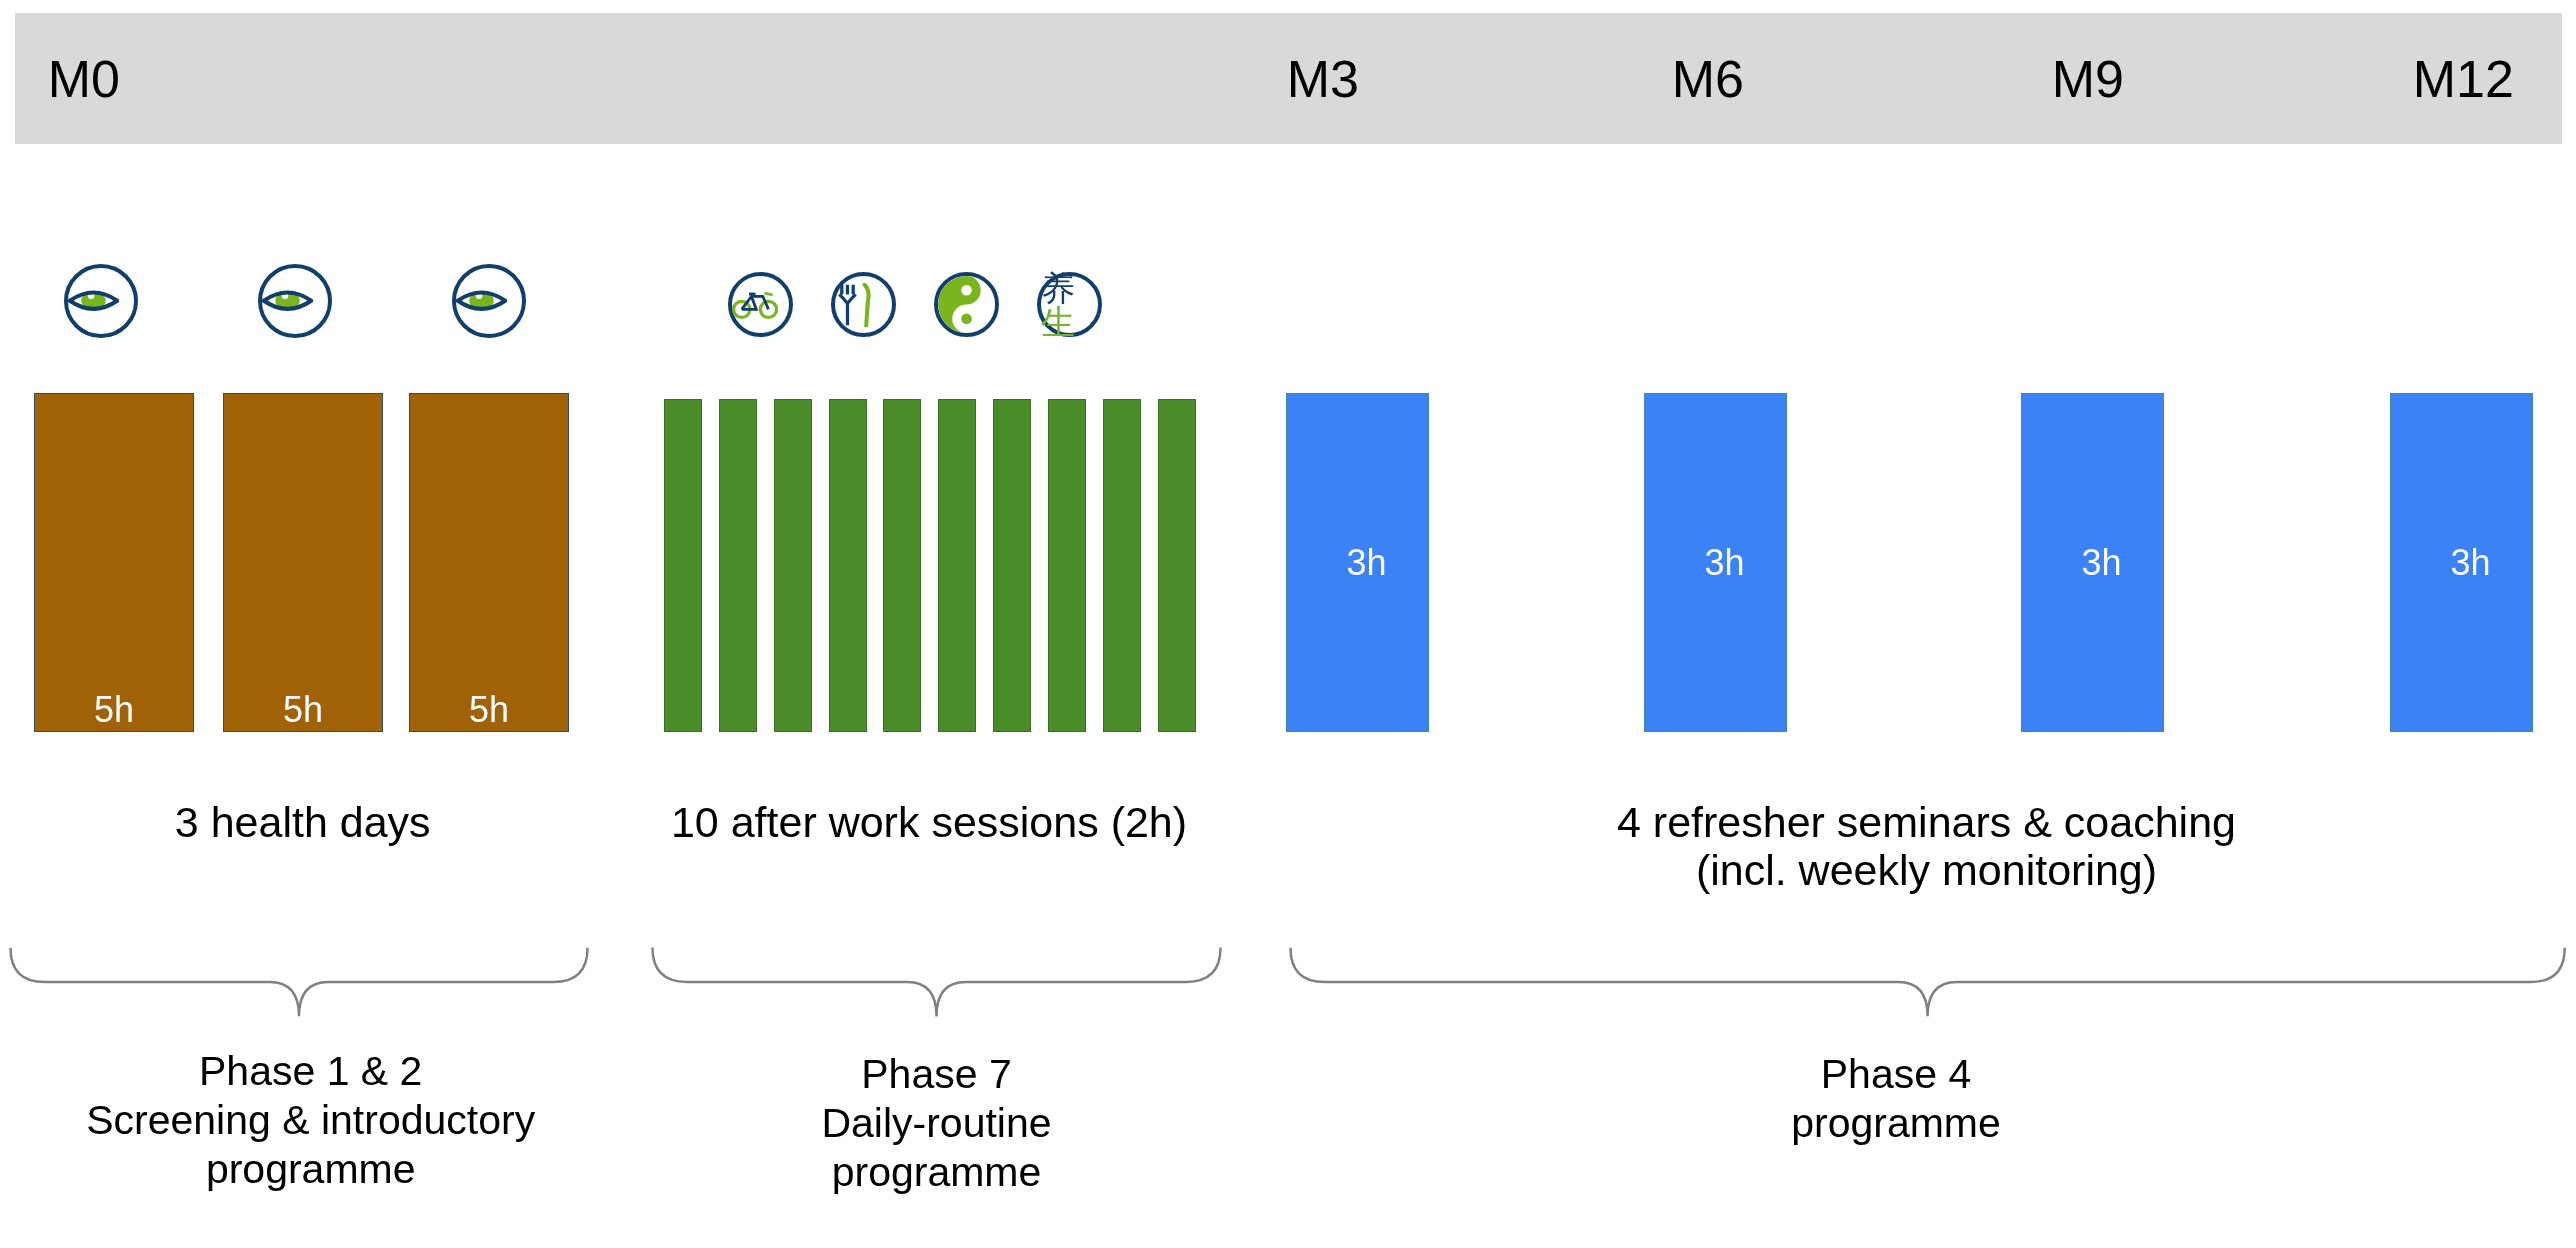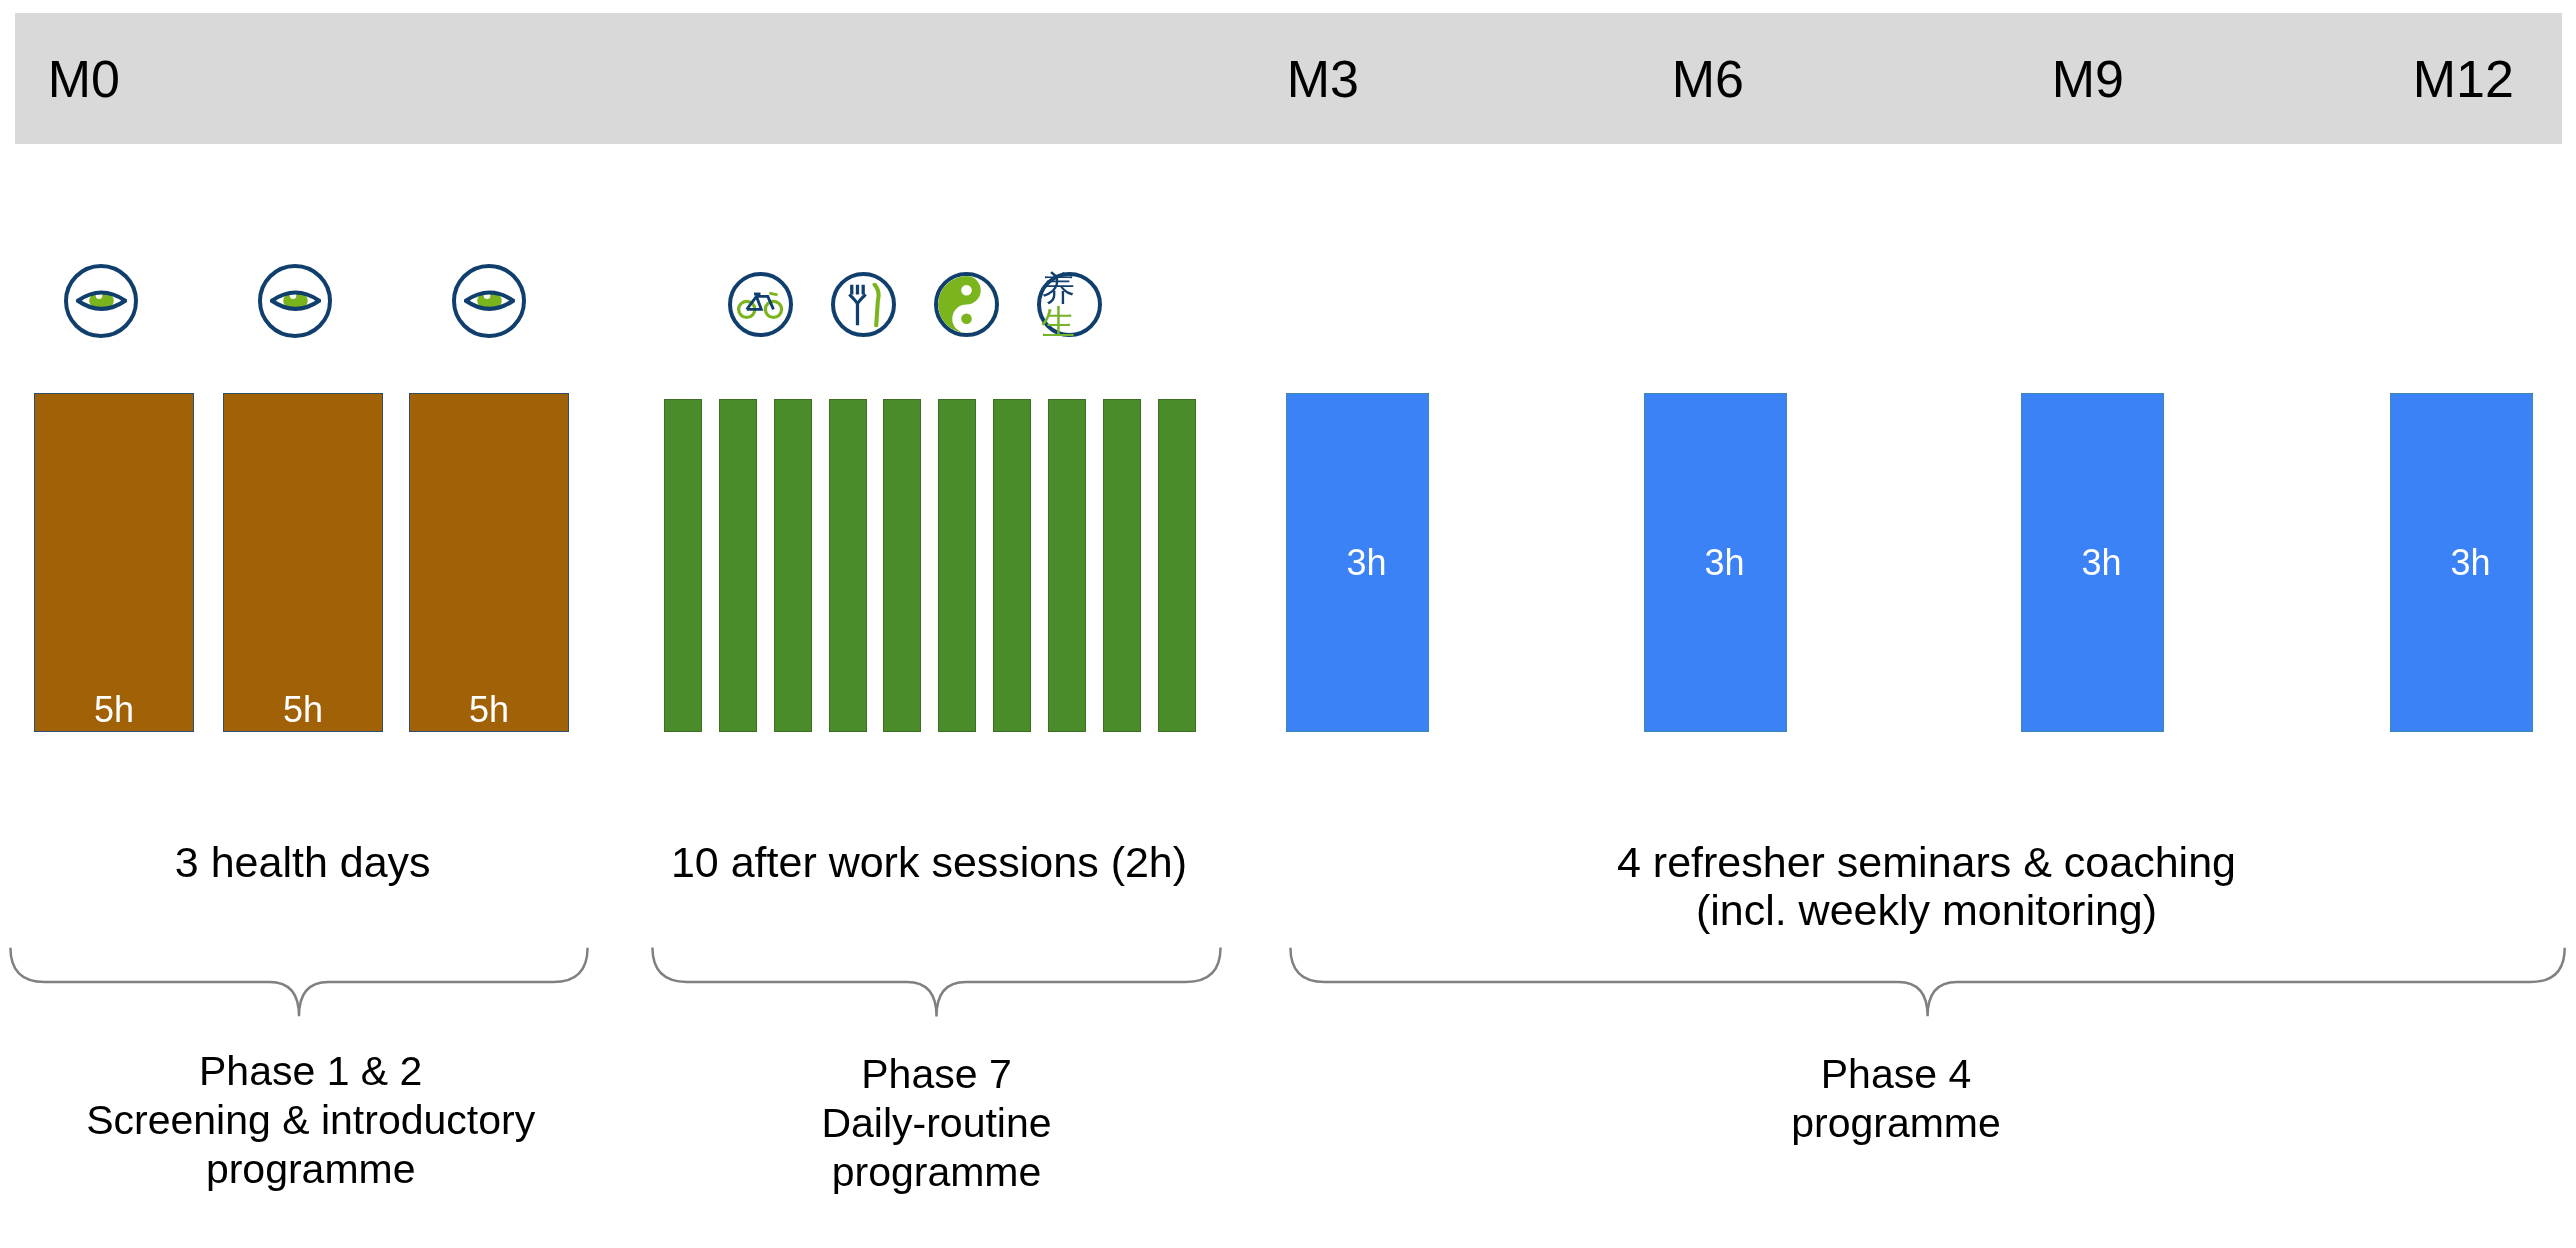--- a/index.html
+++ b/index.html
@@ -37,21 +37,20 @@
 
   
   .icon-badge {
     position: absolute;
     border-radius: 50%;
     border: 4.9px solid #103f6e;
     background: #ffffff;
     box-sizing: border-box;
     display: flex;
     align-items: center;
-    justify-content: center;
   }
   .icon-badge svg { display: block; }
   .icon-badge.filled {
     border-color: #103f6e;
     background: #ffffff;
   }
   .icon-badge .cjk {
     font-size: 34px;
     line-height: 1;
     font-family: "DejaVu Sans", sans-serif;
@@ -74,21 +73,20 @@
   .bar.green  { background: #4a8c2a; border: 1.6px solid #3c6f22; }
   .bar.lblue  { background: #3b82f6; border: 1.6px solid #3e88ab; padding-left: 18px; }
 
   
   .caption {
     position: absolute;
     text-align: center;
     font-size: 43px;
     line-height: 1.12;
     color: #000000;
-    margin-top: 40px;
   }
 
   
   .brace {
     position: absolute;
   }
   .brace svg { display: block; }
 
   
   .phase-label {

